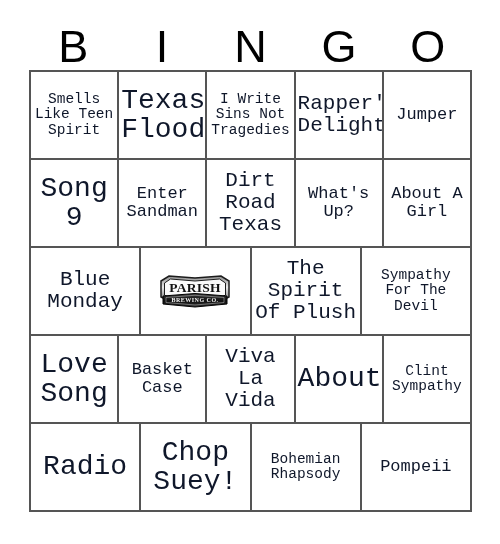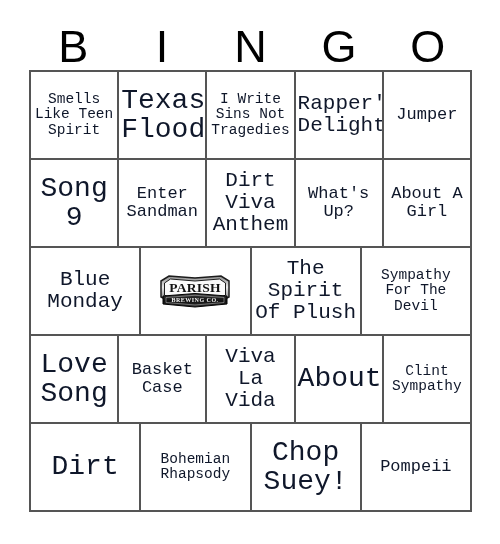--- a/index.html
+++ b/index.html
@@ -131,21 +131,21 @@
     </div>
 
     <div class="bingo-row">
       <div class="bingo-cell">
           <span class="cell-text fs-xl">Song 9</span>
         </div>
       <div class="bingo-cell">
           <span class="cell-text fs-sm">Enter Sandman</span>
         </div>
       <div class="bingo-cell">
-          <span class="cell-text fs-md">Dirt Viva Anthem</span>
+          <span class="cell-text fs-md">Dirt Road Texas</span>
         </div>
       <div class="bingo-cell">
           <span class="cell-text fs-lg">What's Up?</span>
         </div>
       <div class="bingo-cell">
           <span class="cell-text fs-lg">About A Girl</span>
         </div>
     </div>
 
     <div class="bingo-row">
@@ -201,27 +201,27 @@
       <div class="bingo-cell">
           <span class="cell-text fs-xl">About</span>
         </div>
       <div class="bingo-cell">
           <span class="cell-text fs-xs">Clint Sympathy</span>
         </div>
     </div>
 
     <div class="bingo-row">
       <div class="bingo-cell">
-          <span class="cell-text fs-xl">Dirt</span>
+          <span class="cell-text fs-xl">Radio</span>
+        </div>
+      <div class="bingo-cell">
+          <span class="cell-text fs-xl">Chop Suey!</span>
         </div>
       <div class="bingo-cell">
           <span class="cell-text fs-xs">Bohemian Rhapsody</span>
-        </div>
-      <div class="bingo-cell">
-          <span class="cell-text fs-xl">Chop Suey!</span>
         </div>
       <div class="bingo-cell">
           <span class="cell-text fs-lg">Pompeii</span>
         </div>
     </div>
 
   </div>
 </div>
 
 </body></html>

